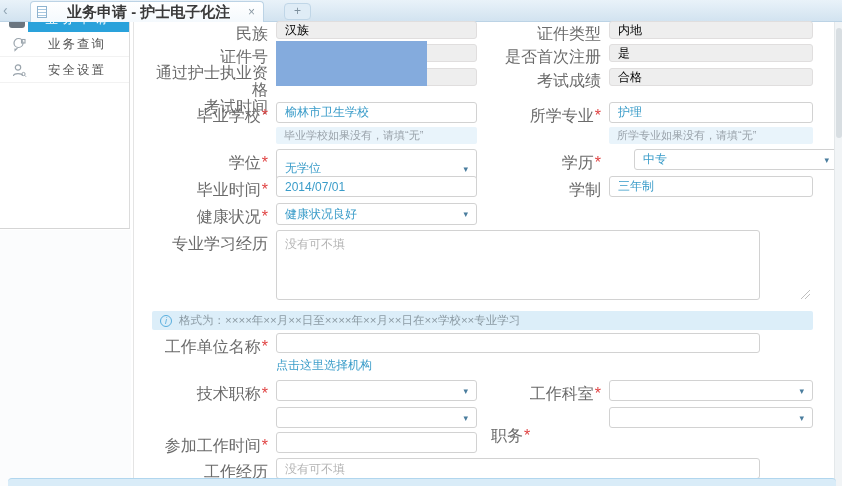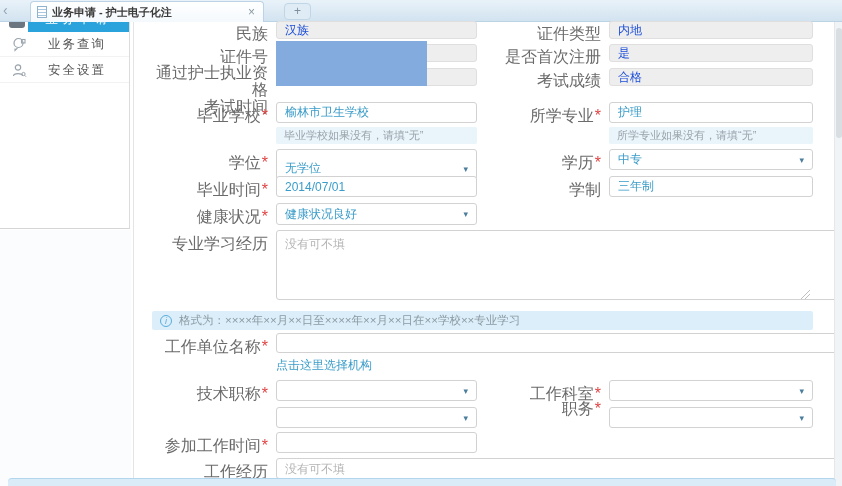--- a/index.html
+++ b/index.html
@@ -8,21 +8,21 @@
   #screen { position:relative; width:842px; height:486px; overflow:hidden; background:#fff; }
 
   
   .tabbar { position:absolute; left:0; top:0; width:842px; height:22px;
             background:linear-gradient(#e9f2f9,#d2e3f0); border-bottom:1px solid #bcd3e5; }
   .tab-back { position:absolute; left:3px; top:2px; font-size:14px; color:#90a4b3; cursor:default; }
   .tab-active { position:absolute; left:30px; top:1px; width:234px; height:21px;
                 background:linear-gradient(#ffffff,#f4f9fd); border:1px solid #bcd3e5; border-bottom:none;
                 border-radius:4px 4px 0 0; display:flex; align-items:center; padding:0 6px; }
   .favicon { width:10px; height:12px; border:1px solid #8fb3cf; background:repeating-linear-gradient(#ffffff 0 2px,#a8c8e0 2px 3px); margin-right:5px; flex:none; }
-  .tab-title { font-size:11px; font-weight:700; color:#3a3a3a; white-space:nowrap; overflow:hidden; max-width:190px; }
+  .tab-title { font-size:15px; font-weight:700; color:#3a3a3a; white-space:nowrap; overflow:hidden; max-width:190px;margin-left:15px; }
   .tab-close { margin-left:auto; font-size:12px; color:#8b9aa5; line-height:1; padding:0 2px; }
   .tab-plus { position:absolute; left:284px; top:3px; width:27px; height:17px; background:#dfecf6;
               border:1px solid #c0d6e7; border-radius:4px; text-align:center; line-height:15px;
               font-size:12px; color:#7d8f9d; }
 
   
   .sidebar { position:absolute; left:0; top:22px; width:130px; height:207px; background:#fff;
              border-right:1px solid #dcdcdc; border-bottom:1px solid #d5d5d5; }
   .side-active-clip { position:absolute; left:0; top:0; width:129px; height:10px; overflow:hidden; }
   .side-active { position:absolute; left:28px; top:-15px; width:101px; height:25px; background:#2aa2db;
@@ -42,22 +42,22 @@
 
   
   .lbl { position:absolute; font-size:16px; color:#6b6b6b; text-align:right; }
   .lb1 { left:60px;  width:208px; }
   .lb2 { left:420px; width:181px; }
   .req { color:#e04343; margin-left:1px; }
   .fld { position:absolute; border:1px solid #d2d2d2; border-radius:3px; background:#fff;
          font-size:12px; color:#3a9cc9; padding:0 8px; font-family:inherit; }
   .c1 { left:276px; width:201px; }
   .c2 { left:609px; width:204px; }
-  .cw { left:276px; width:567px; }
-  .dis { background:#eeeeee; border-color:#e0dede; color:#1d4ed8; }
+  .cw { left:276px; width:484px; }
+  .dis { background:#eeeeee; border-color:#e0dede; color:#000000; }
   input.fld::placeholder, textarea.fld::placeholder { color:#b3b3b3; }
   .selbox { display:flex; align-items:center; }
   .selbox .caret { margin-left:auto; font-size:9px; color:#4a7d9e; }
   .hintbox { position:absolute; height:17px; line-height:17px; background:#e9f4fb; color:#9aa3ab;
              font-size:11px; padding:0 8px; border-radius:2px; white-space:nowrap; overflow:hidden; }
   .infobar { position:absolute; left:152px; top:311px; width:661px; height:19px; background:#dceef9;
              border-radius:2px; display:flex; align-items:center; font-size:11.5px; color:#8b9aa3; padding:0 8px; }
   .info-i { width:12px; height:12px; border:1px solid #58aede; border-radius:50%; color:#58aede;
             font-size:9px; line-height:11px; text-align:center; font-style:italic; margin-right:7px; flex:none; }
   .link { position:absolute; left:276px; top:357px; font-size:12px; color:#3a9cc9; cursor:pointer; }
@@ -139,21 +139,21 @@
 
   <div class="hintbox" style="left:609px; top:127px; width:204px;">所学专业如果没有，请填“无”</div>
   <div class="hintbox" style="left:276px; top:127px; width:201px;">毕业学校如果没有，请填“无”</div>
 
   <div class="lbl lb1" style="top:153px;"><span>学位</span><span class="req">*</span></div>
   <div class="fld c1 selbox" style="top:149px; height:39px;">
       <span>无学位</span>
       <span class="caret">▾</span>
     </div>
   <div class="lbl lb2" style="top:153px;"><span>学历</span><span class="req">*</span></div>
-  <div class="fld c2 selbox" style="top:149px; height:21px;">
+  <div class="fld c2 selbox" style="top:149px; height:21px;margin-left:25px;">
       <span>中专</span>
       <span class="caret">▾</span>
     </div>
 
   <div class="lbl lb1" style="top:180px;"><span>毕业时间</span><span class="req">*</span></div>
   <input class="fld c1" style="top: 176px; height: 21px;" value="2014/07/01">
   <div class="lbl lb2" style="top:180px;"><span>学制</span></div>
   <input class="fld c2" style="top: 176px; height: 21px;" value="三年制">
 
   <div class="lbl lb1" style="top:207px;"><span>健康状况</span><span class="req">*</span></div>
@@ -184,21 +184,21 @@
   <div class="lbl lb2" style="top:384px;"><span>工作科室</span><span class="req">*</span></div>
   <div class="fld c2 selbox" style="top:380px; height:21px;">
       <span></span>
       <span class="caret">▾</span>
     </div>
 
   <div class="fld c1 selbox" style="top:407px; height:21px;">
       <span></span>
       <span class="caret">▾</span>
     </div>
-  <div class="lbl lb2" style="top:399px;"><span>职务</span><span class="req">*</span></div>
+  <div class="lbl lb2" style="top:426px;text-align:center;"><span>职务</span><span class="req">*</span></div>
   <div class="fld c2 selbox" style="top:407px; height:21px;">
       <span></span>
       <span class="caret">▾</span>
     </div>
 
   <div class="lbl lb1" style="top:436px;"><span>参加工作时间</span><span class="req">*</span></div>
   <input class="fld c1" style="top: 432px; height: 21px;">
 
   <div class="lbl lb1" style="top:462px;"><span>工作经历</span></div>
   <input class="fld cw" style="top: 458px; height: 21px;" placeholder="没有可不填">

